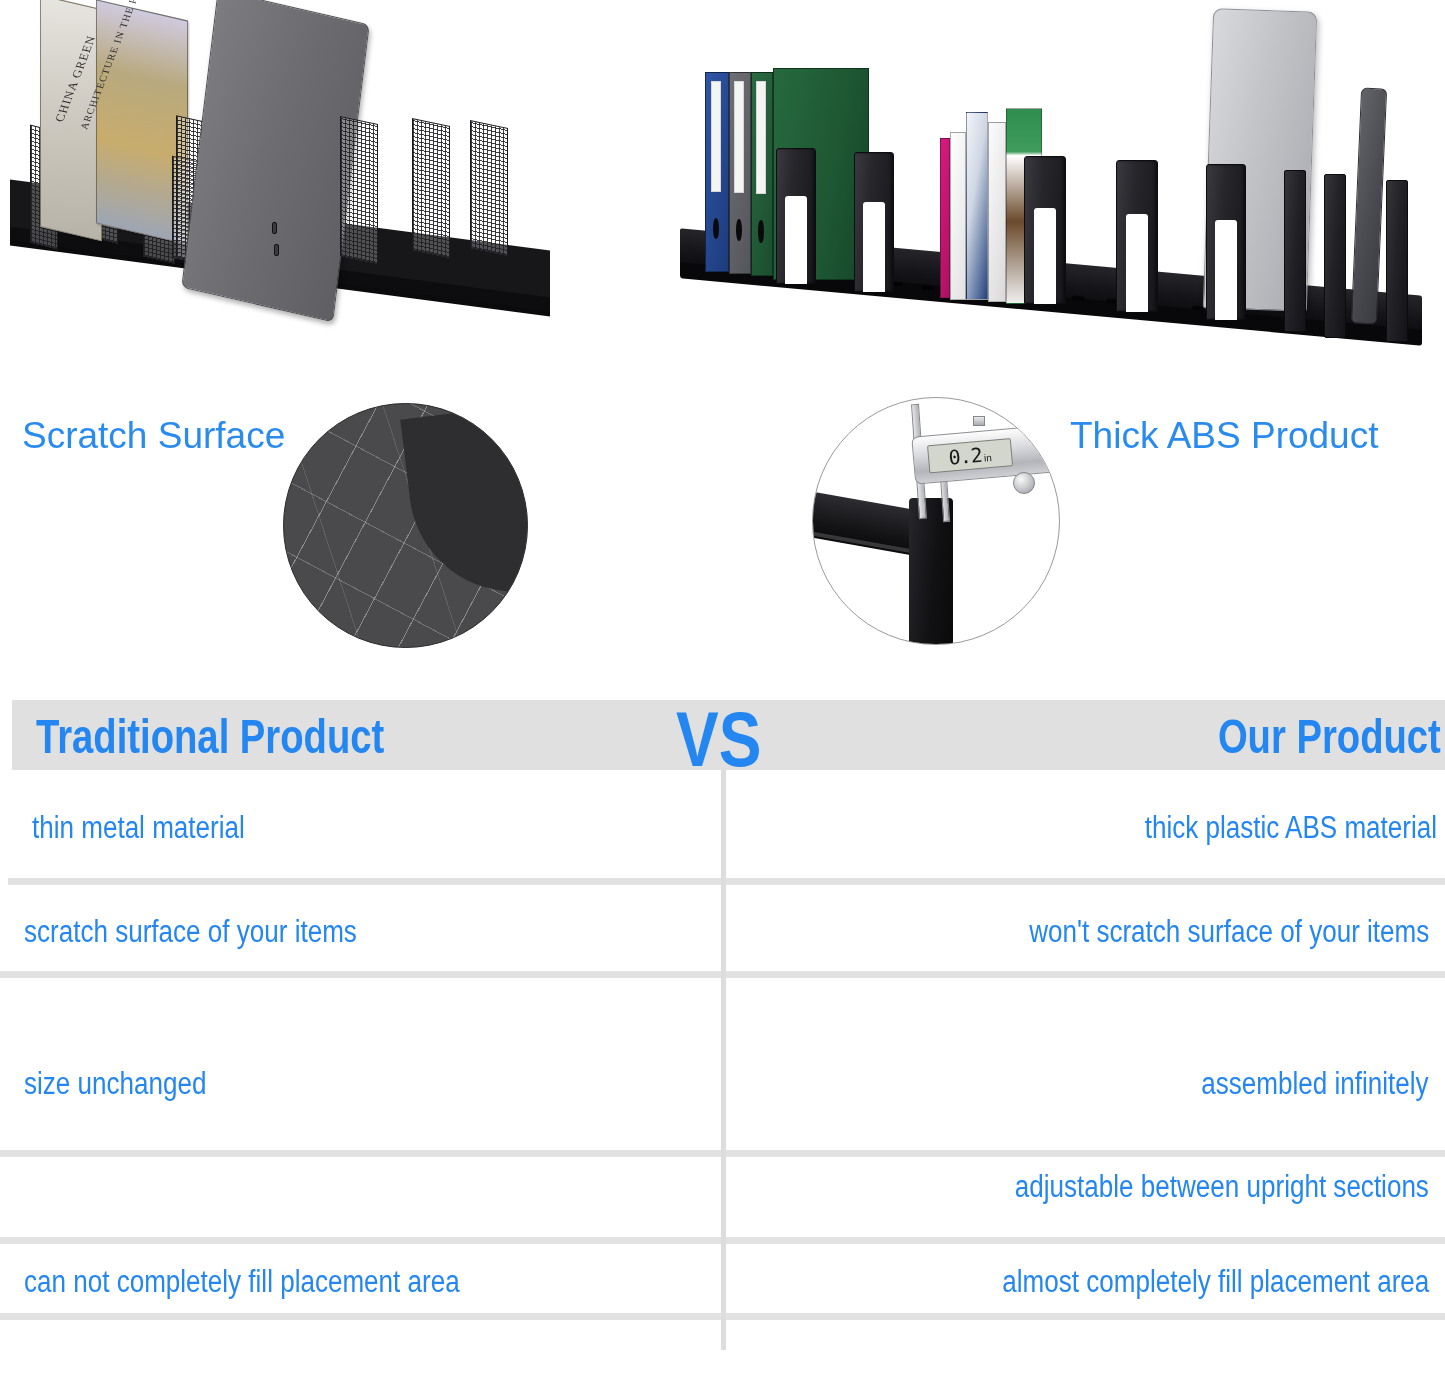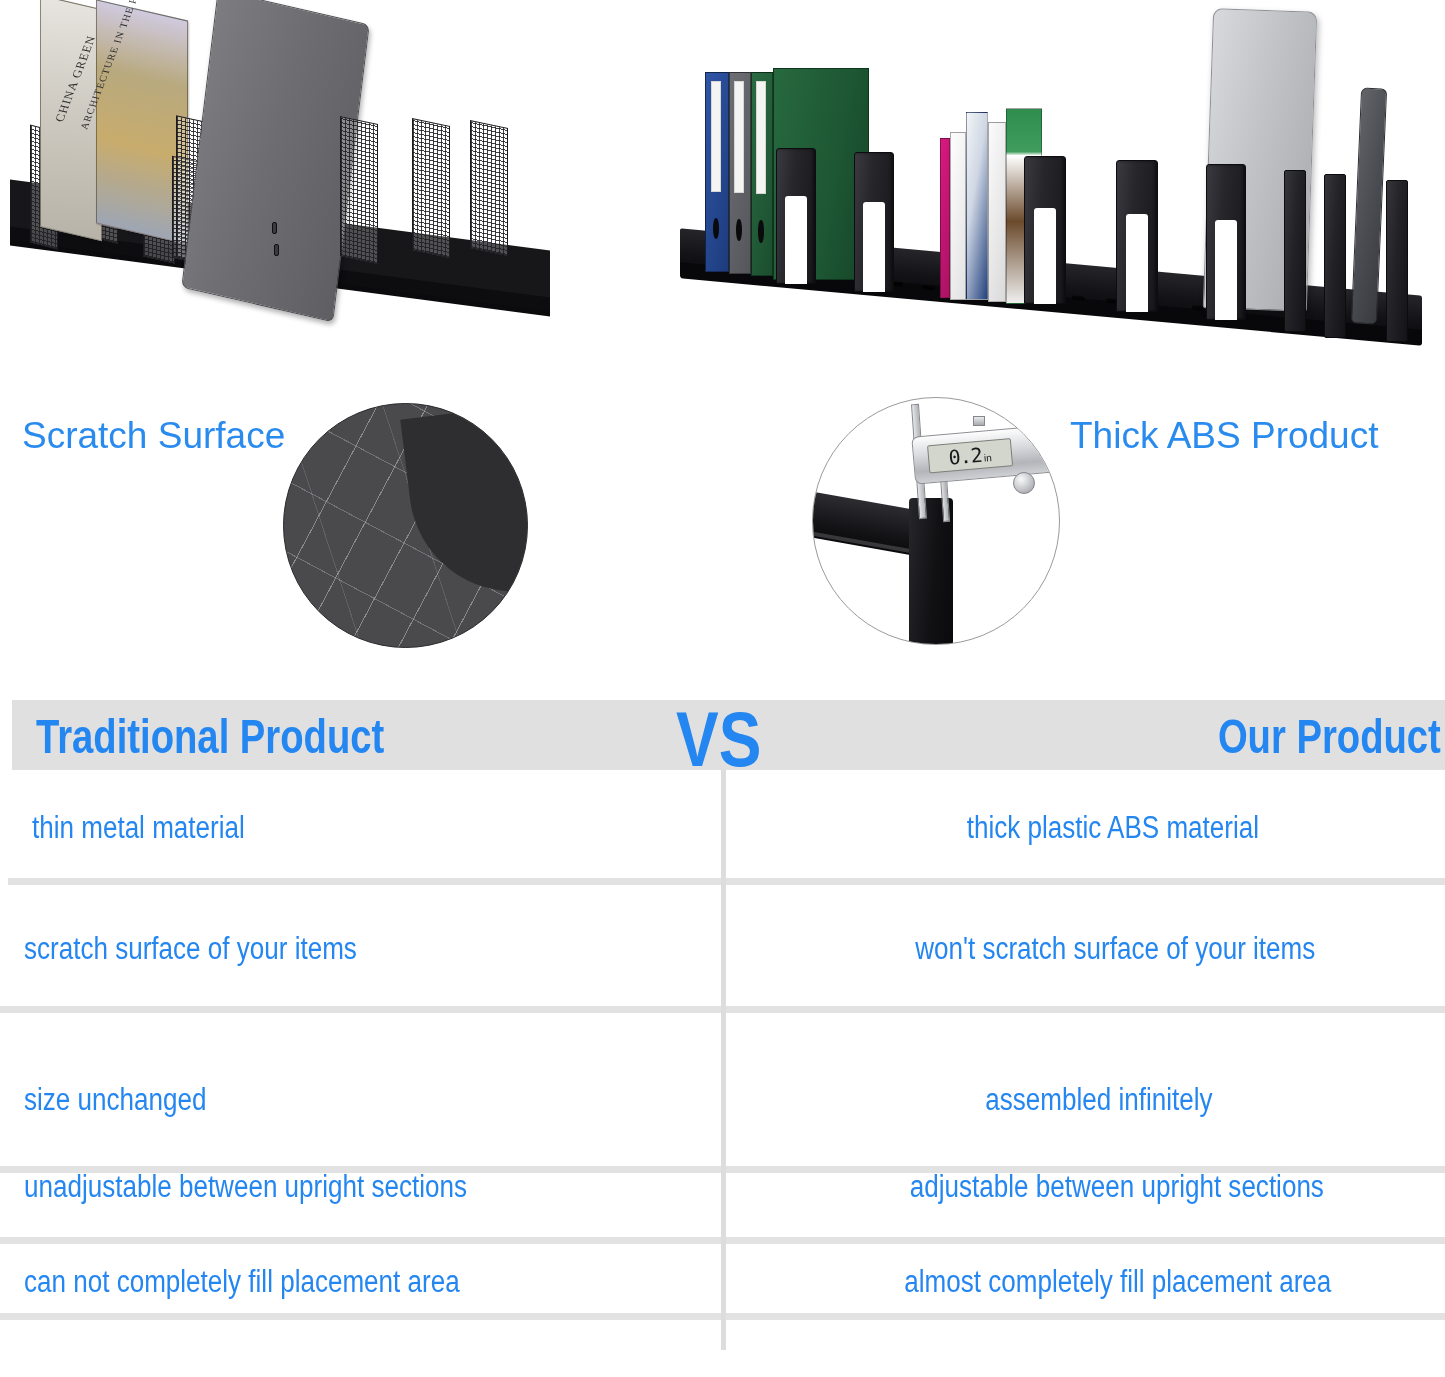--- a/index.html
+++ b/index.html
@@ -243,21 +243,21 @@
   }
   .cell {
     position:absolute; top:0; height:100%;
     display:flex; align-items:center;
     color:#2486f0; font-size:31px;
     font-family:"Liberation Sans Narrow","Liberation Sans", sans-serif;
   }
   .cell span { display:block; transform:scaleX(.84); white-space:nowrap; }
   .cell-left  { left:24px;  width:680px; justify-content:flex-start; }
   .cell-left span { transform-origin:left center; }
-  .cell-right { left:726px; width:703px; justify-content:center; }
+  .cell-right { left:726px; width:703px; justify-content:flex-end; }
   .cell-right span { transform-origin:right center; }
 </style>
 </head>
 <body>
 
 <div class="page">
 
   <div class="photos">
 
     <div class="photo" id="photo-left">
@@ -404,44 +404,41 @@
       <div class="row" style="top:0px; height:115px;margin-left:8px;">
         <div class="cell cell-left">
           <span>thin metal material</span>
         </div>
         <div class="cell cell-right">
           <span>thick plastic ABS material</span>
         </div>
         <div class="hline"></div>
       </div>
 
-      <div class="row" style="top:115px; height:128px;">
+      <div class="row" style="top:115px; height:93px;">
         <div class="cell cell-left">
           <span>scratch surface of your items</span>
         </div>
         <div class="cell cell-right">
           <span>won't scratch surface of your items</span>
         </div>
         <div class="hline"></div>
       </div>
 
-      <div class="row" style="top:256px; height:147px;">
+      <div class="row" style="top:240px; height:147px;">
         <div class="cell cell-left">
           <span>size unchanged</span>
         </div>
         <div class="cell cell-right">
           <span>assembled infinitely</span>
         </div>
         <div class="hline"></div>
       </div>
 
       <div class="row" style="top:360px; height:114px;">
-        <div class="cell cell-left">
-          <span>unadjustable between upright sections</span>
-        </div>
         <div class="cell cell-right">
           <span>adjustable between upright sections</span>
         </div>
         <div class="hline"></div>
       </div>
 
       <div class="row" style="top:474px; height:76px;border-radius:16px;">
         <div class="cell cell-left">
           <span>can not completely fill placement area</span>
         </div>

